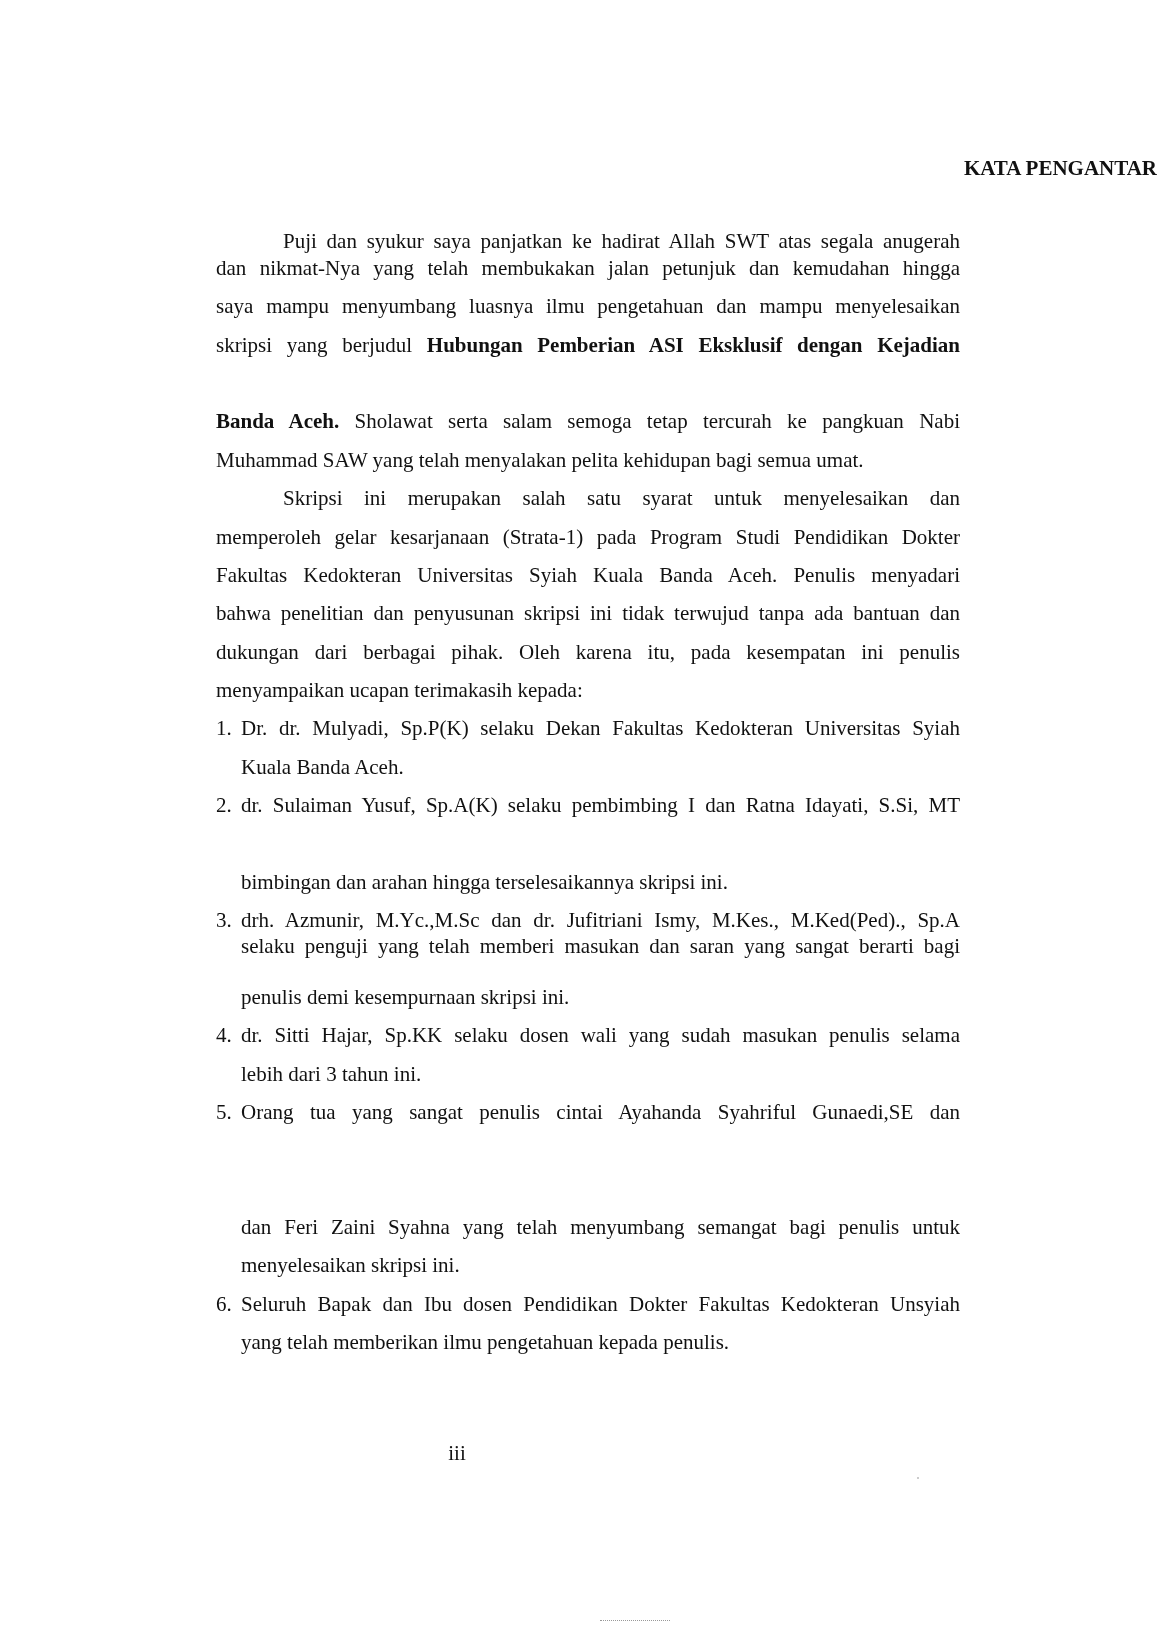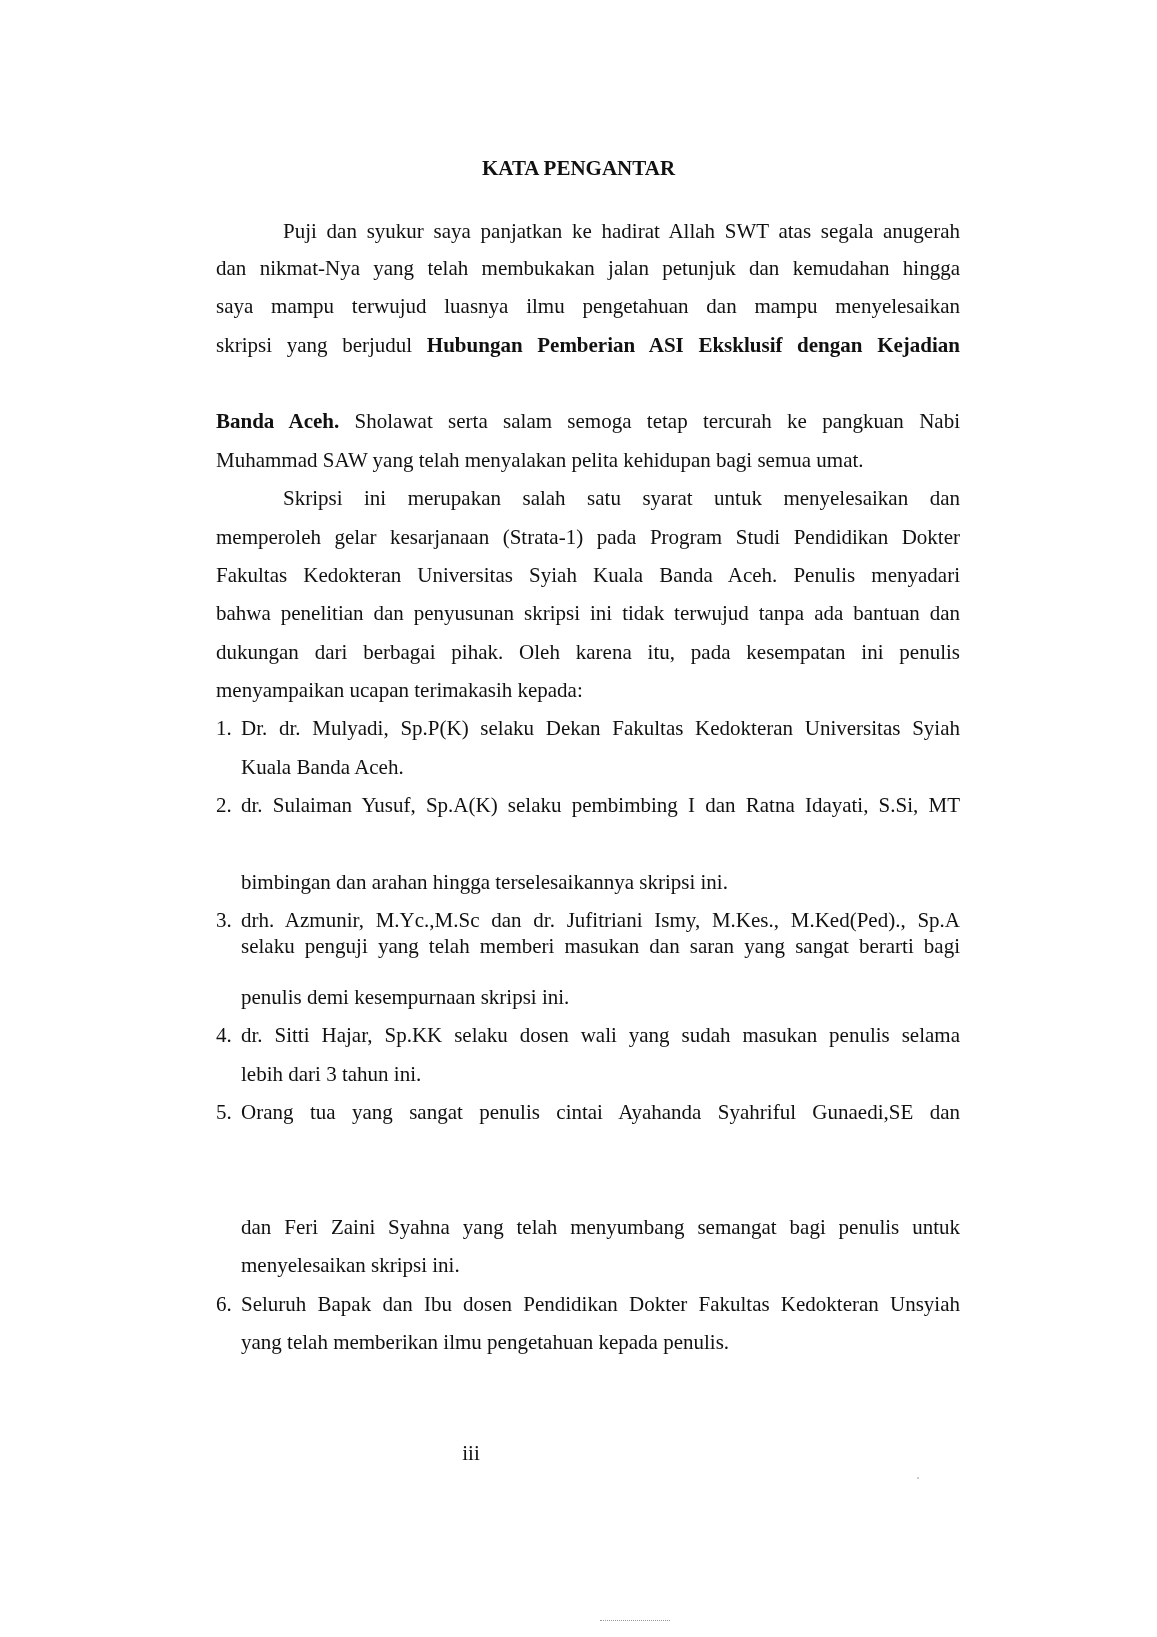--- a/index.html
+++ b/index.html
@@ -1,42 +1,42 @@
 <!DOCTYPE html>
 <html><head>
 <meta charset="utf-8">
 <style>
   html, body { margin: 0; padding: 0; background: #ffffff; }
   body { width: 1157px; height: 1637px; position: relative; overflow: hidden;
          font-family: "Liberation Serif", "DejaVu Serif", serif; color: #111111; }
   .page { position: absolute; left: 0; top: 0; width: 1157px; height: 1637px; background: #ffffff; }
-  .title { position: absolute; top: 156px; left: 0; width: 1157px; text-align: center;
+  .title { position: absolute; top: 156px; left: 0; width: 1157px; text-align: right;
            font-weight: bold; font-size: 21px; letter-spacing: 0px; }
   .line { position: absolute; left: 216px; width: 744px; font-size: 21px; line-height: 26px;
           white-space: nowrap; text-align: justify; text-align-last: justify; }
   .line.last { text-align-last: left; }
   .line.indent { left: 283px; width: 677px; }
   .line.item { left: 241px; width: 719px; }
   .num { position: absolute; left: 216px; font-size: 21px; line-height: 26px; }
   b { font-weight: bold; }
-  .pagenum { position: absolute; top: 1441px; left: 14px; width: 914px; text-align: center; font-size: 21px; }
+  .pagenum { position: absolute; top: 1441px; left: 0; width: 914px; text-align: center; font-size: 21px; }
   .speck { position: absolute; top: 1620px; left: 600px; width: 70px; height: 2px;
            border-top: 1px dotted #999; }
   .speck2 { position: absolute; top: 1477px; left: 917px; width: 2px; height: 2px; background: #ccc; }
 </style>
 </head>
 <body>
 
 <div class="page">
 
   <div class="title">KATA PENGANTAR</div>
 
-  <div class="line indent" style="top:218px">Puji dan syukur saya panjatkan ke hadirat Allah SWT atas segala anugerah</div>
+  <div class="line indent" style="top:228px">Puji dan syukur saya panjatkan ke hadirat Allah SWT atas segala anugerah</div>
   <div class="line" style="top:255px">dan nikmat-Nya yang telah membukakan jalan petunjuk dan kemudahan hingga</div>
-  <div class="line" style="top:293px">saya mampu terwujud luasnya ilmu pengetahuan dan mampu menyelesaikan</div>
+  <div class="line" style="top:293px">saya mampu menyumbang luasnya ilmu pengetahuan dan mampu menyelesaikan</div>
   <div class="line" style="top:332px"><span>skripsi yang berjudul </span><b>Hubungan Pemberian ASI Eksklusif dengan Kejadian</b></div>
   <div class="line" style="top:408px"><b>Banda Aceh.</b><span> Sholawat serta salam semoga tetap tercurah ke pangkuan Nabi</span></div>
   <div class="line last" style="top:447px">Muhammad SAW yang telah menyalakan pelita kehidupan bagi semua umat.</div>
 
   <div class="line indent" style="top:485px">Skripsi ini merupakan salah satu syarat untuk menyelesaikan dan</div>
   <div class="line" style="top:524px">memperoleh gelar kesarjanaan (Strata-1) pada Program Studi Pendidikan Dokter</div>
   <div class="line" style="top:562px">Fakultas Kedokteran Universitas Syiah Kuala Banda Aceh. Penulis menyadari</div>
   <div class="line" style="top:600px">bahwa penelitian dan penyusunan skripsi ini tidak terwujud tanpa ada bantuan dan</div>
   <div class="line" style="top:639px">dukungan dari berbagai pihak. Oleh karena itu, pada kesempatan ini penulis</div>
   <div class="line last" style="top:677px">menyampaikan ucapan terimakasih kepada:</div>

